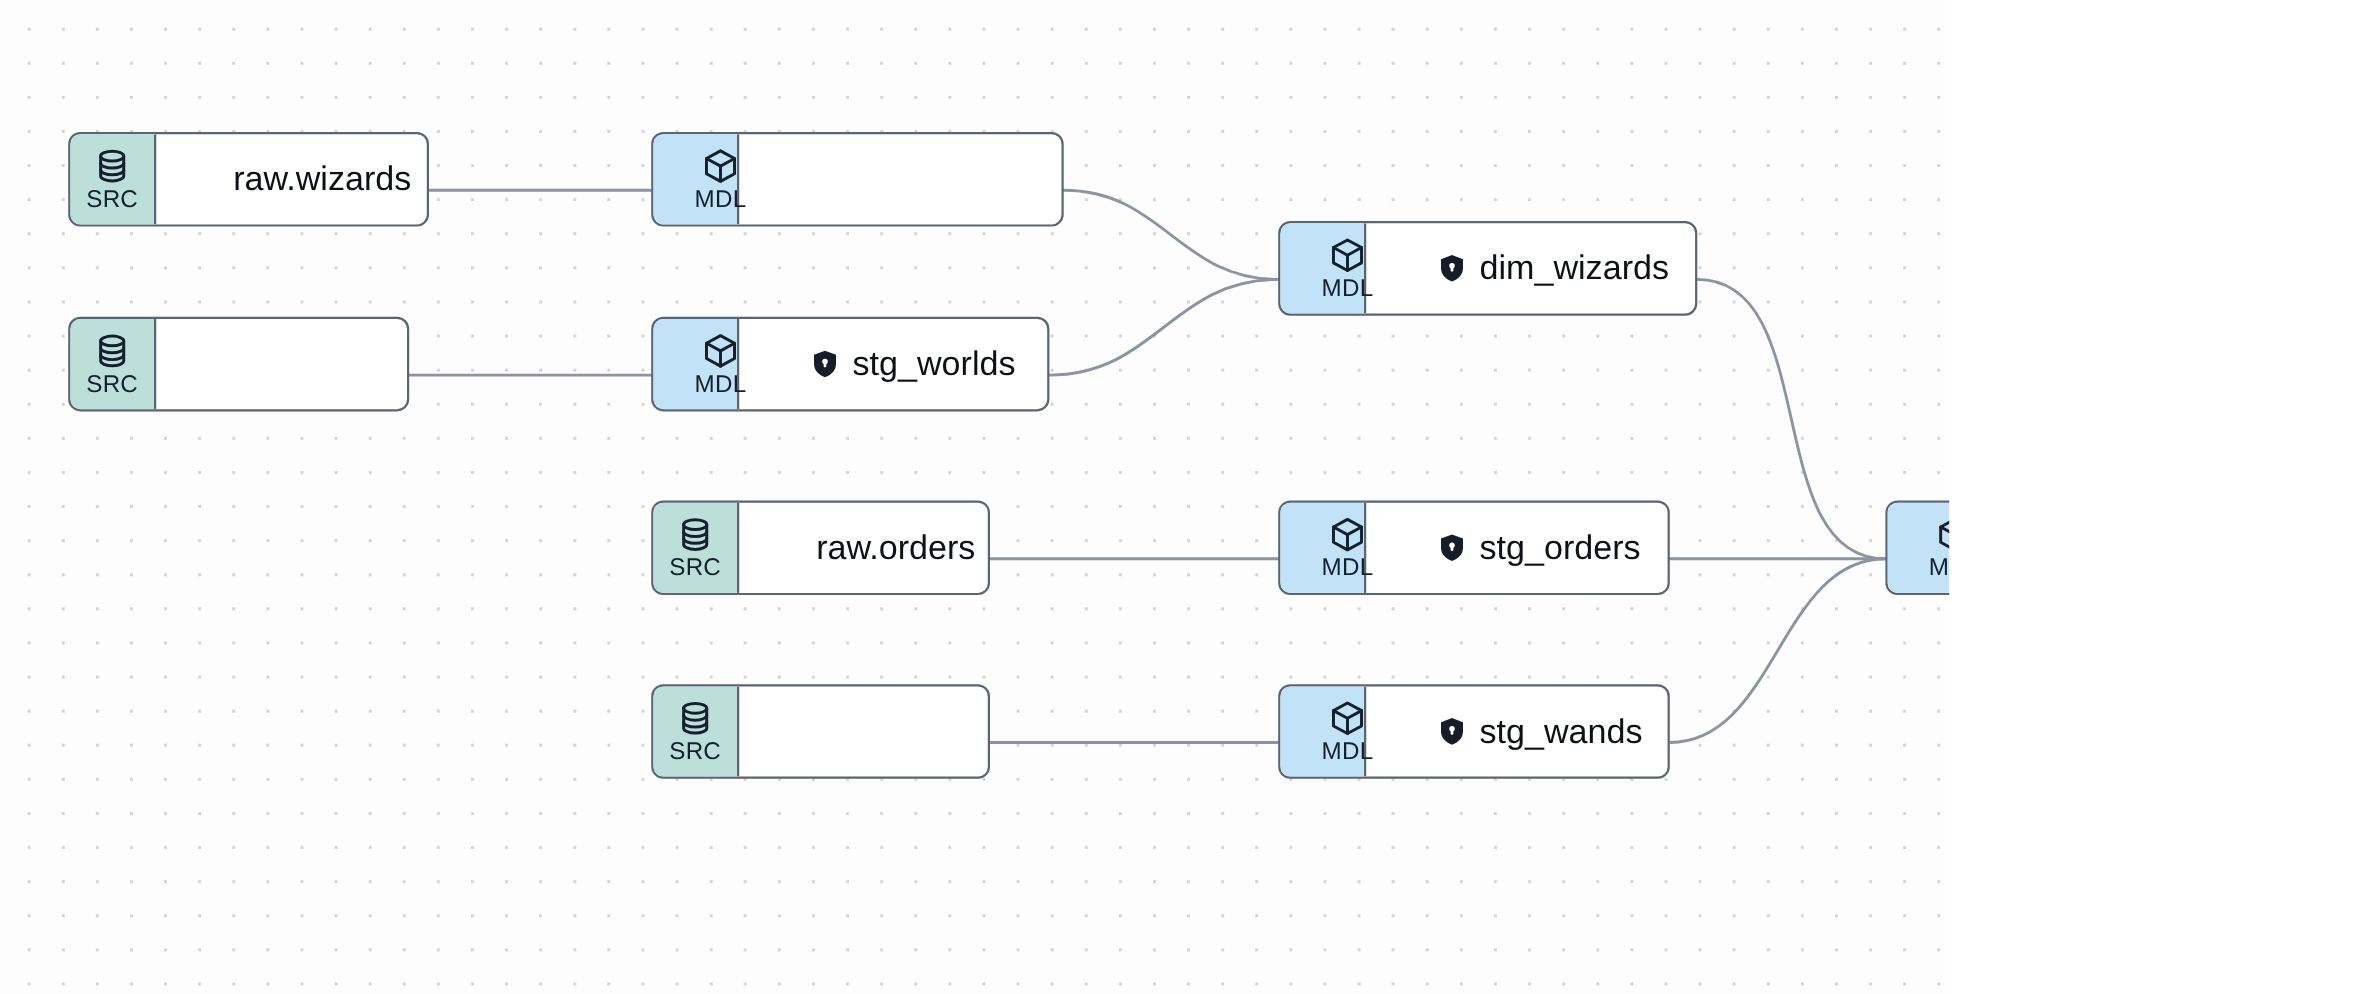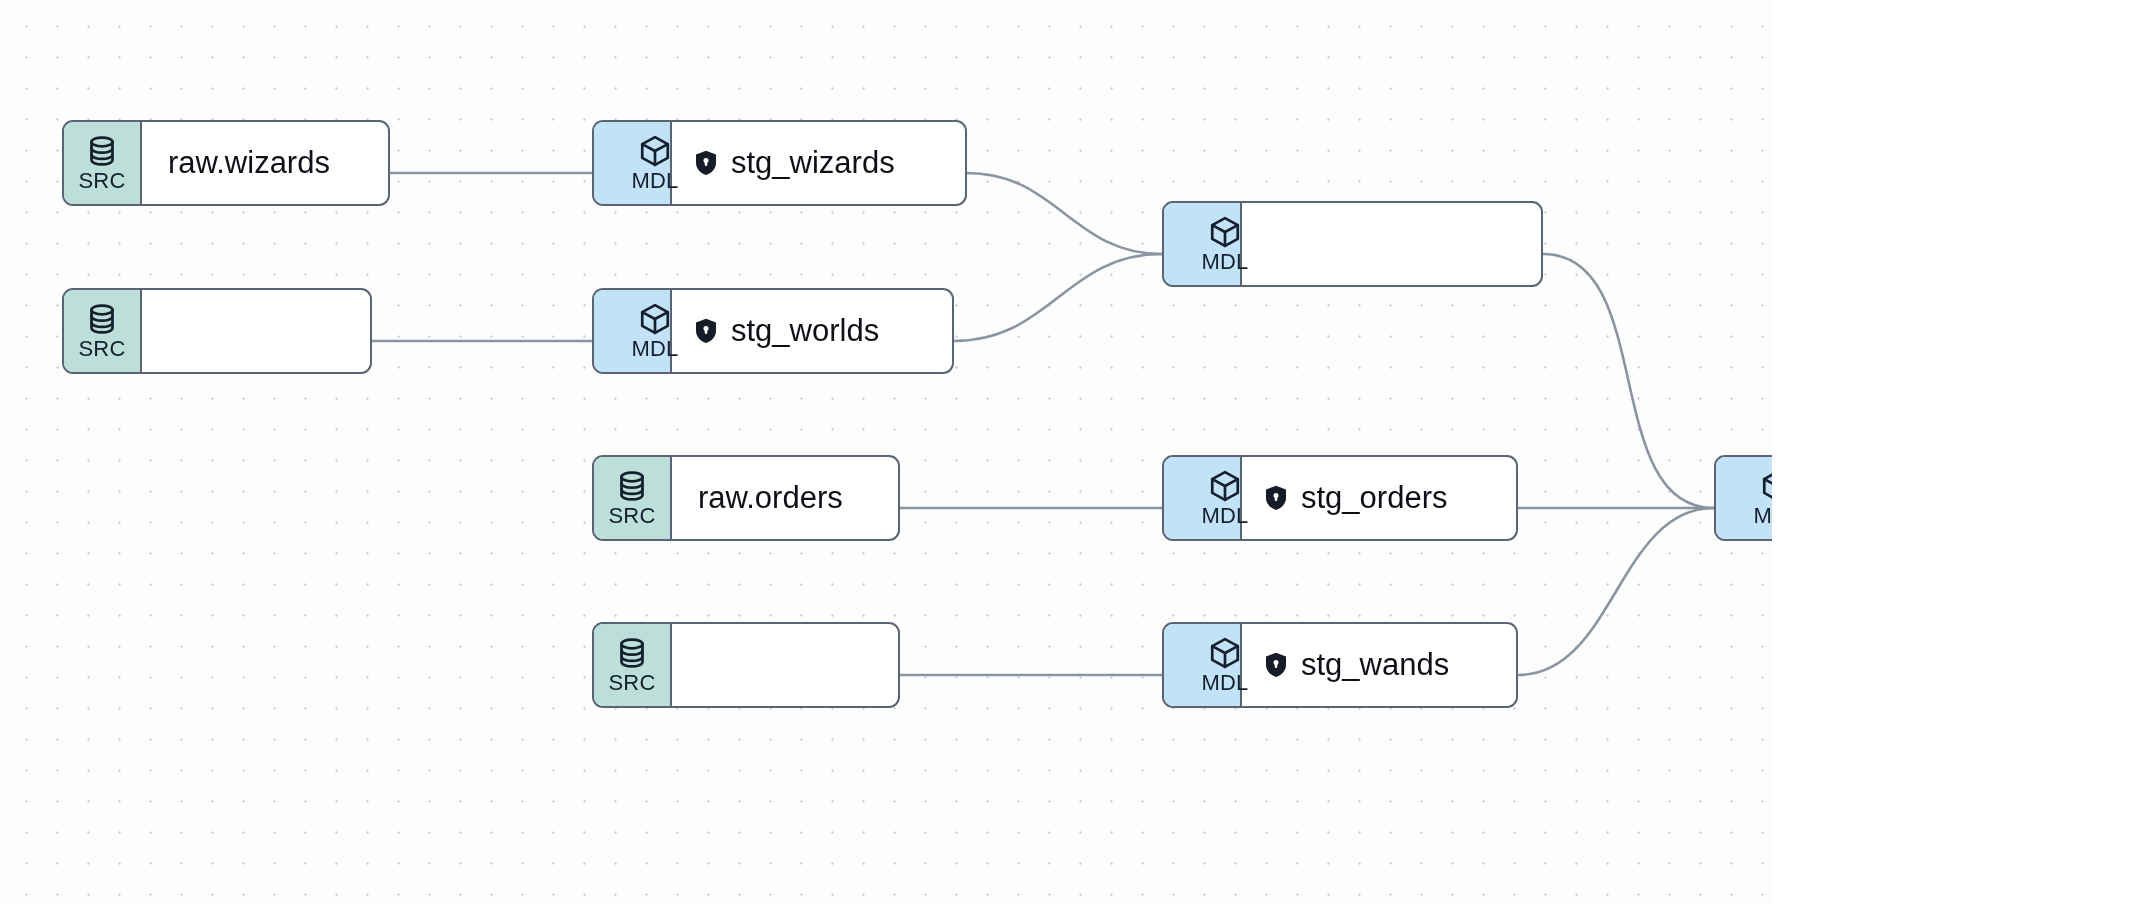--- a/index.html
+++ b/index.html
@@ -81,20 +81,21 @@
     font-weight: 400;
   }
 
   .node-body {
     flex: 1 1 auto;
     display: flex;
     align-items: center;
     gap: 13px;
     padding: 0 24px 0 26px;
     white-space: nowrap;
+    margin-left: 44px;
   }
 
   .node-body.has-lock { padding-left: 22px; }
 
   .lock-icon {
     flex: 0 0 auto;
     width: 24px;
     height: 26px;
     display: block;
     line-height: 0;
@@ -177,28 +178,20 @@
       </div>
       <div class="node" style="left: 592px; top: 120px; width: 375px;">
         <div class="node-badge mdl" style="background: rgb(194, 226, 247);">
           <span class="badge-icon"><svg viewBox="0 0 24 24" width="34" height="34" fill="none" stroke="#15202e" stroke-width="1.9" stroke-linecap="round" stroke-linejoin="round">
               <path d="M12 2.2 21 7.1 v9.8 L12 21.8 3 16.9 V7.1 Z"></path>
               <path d="M3 7.1 12 12 21 7.1"></path>
               <path d="M12 12 V21.8"></path>
             </svg></span>
           <span class="badge-label">MDL</span>
         </div>
-        <div class="node-body has-lock">
-          <span class="lock-icon"><svg viewBox="0 0 24 26" width="24" height="26">
-              <path d="M12 0.8 22 4.6 v8.1 c0 6.2 -4.5 10.3 -10 12.3 C6.5 23 2 18.9 2 12.7 V4.6 Z" fill="#171d28"></path>
-              <circle cx="12" cy="10.6" r="2.5" fill="#ffffff"></circle>
-              <rect x="10.75" y="10.6" width="2.5" height="5.4" rx="1.25" fill="#ffffff"></rect>
-            </svg></span>
-          <span class="node-label">stg_wizards</span>
-        </div>
       </div>
       <div class="node" style="left: 592px; top: 288px; width: 362px;">
         <div class="node-badge mdl" style="background: rgb(194, 226, 247);">
           <span class="badge-icon"><svg viewBox="0 0 24 24" width="34" height="34" fill="none" stroke="#15202e" stroke-width="1.9" stroke-linecap="round" stroke-linejoin="round">
               <path d="M12 2.2 21 7.1 v9.8 L12 21.8 3 16.9 V7.1 Z"></path>
               <path d="M3 7.1 12 12 21 7.1"></path>
               <path d="M12 12 V21.8"></path>
             </svg></span>
           <span class="badge-label">MDL</span>
         </div>
@@ -249,20 +242,28 @@
       </div>
       <div class="node" style="left: 1162px; top: 201px; width: 381px;">
         <div class="node-badge mdl" style="background: rgb(194, 226, 247);">
           <span class="badge-icon"><svg viewBox="0 0 24 24" width="34" height="34" fill="none" stroke="#15202e" stroke-width="1.9" stroke-linecap="round" stroke-linejoin="round">
               <path d="M12 2.2 21 7.1 v9.8 L12 21.8 3 16.9 V7.1 Z"></path>
               <path d="M3 7.1 12 12 21 7.1"></path>
               <path d="M12 12 V21.8"></path>
             </svg></span>
           <span class="badge-label">MDL</span>
         </div>
+        <div class="node-body has-lock">
+          <span class="lock-icon"><svg viewBox="0 0 24 26" width="24" height="26">
+              <path d="M12 0.8 22 4.6 v8.1 c0 6.2 -4.5 10.3 -10 12.3 C6.5 23 2 18.9 2 12.7 V4.6 Z" fill="#171d28"></path>
+              <circle cx="12" cy="10.6" r="2.5" fill="#ffffff"></circle>
+              <rect x="10.75" y="10.6" width="2.5" height="5.4" rx="1.25" fill="#ffffff"></rect>
+            </svg></span>
+          <span class="node-label">dim_wizards</span>
+        </div>
       </div>
       <div class="node" style="left: 1714px; top: 455px; width: 347px;">
         <div class="node-badge mdl" style="background: rgb(194, 226, 247);">
           <span class="badge-icon"><svg viewBox="0 0 24 24" width="34" height="34" fill="none" stroke="#15202e" stroke-width="1.9" stroke-linecap="round" stroke-linejoin="round">
               <path d="M12 2.2 21 7.1 v9.8 L12 21.8 3 16.9 V7.1 Z"></path>
               <path d="M3 7.1 12 12 21 7.1"></path>
               <path d="M12 12 V21.8"></path>
             </svg></span>
           <span class="badge-label">MDL</span>
         </div>

